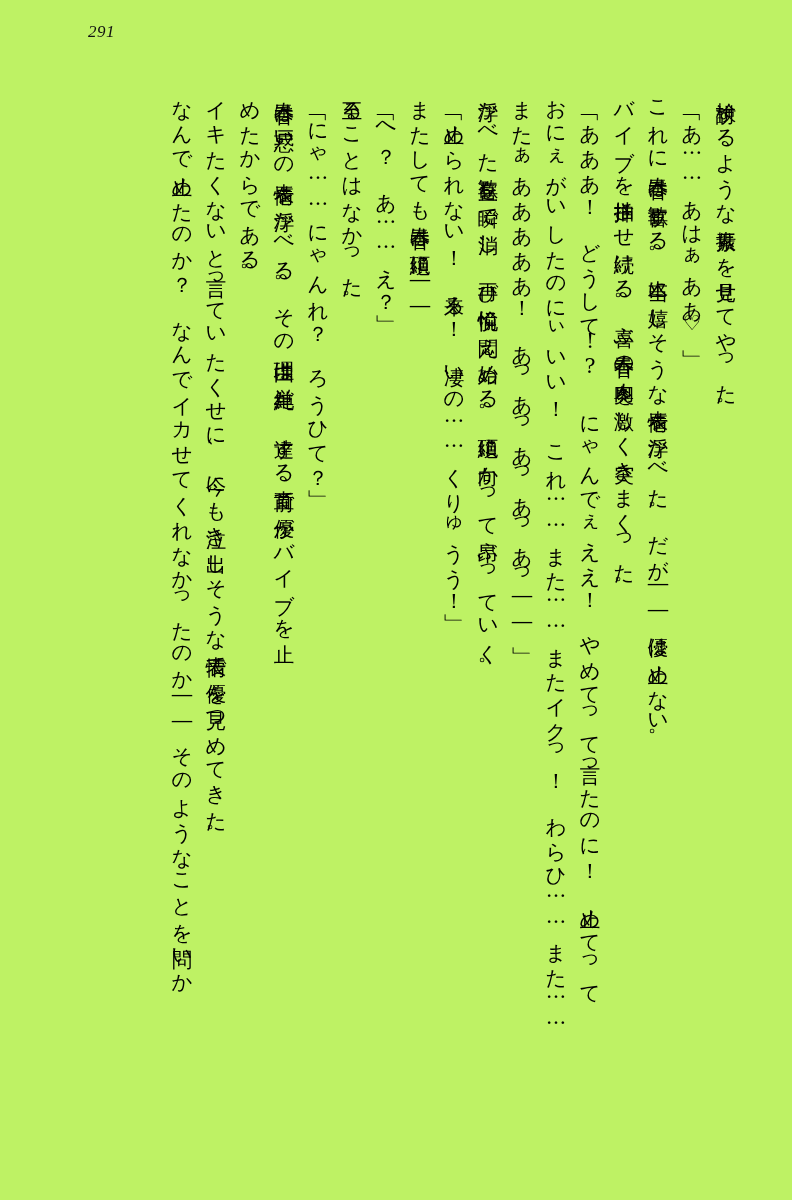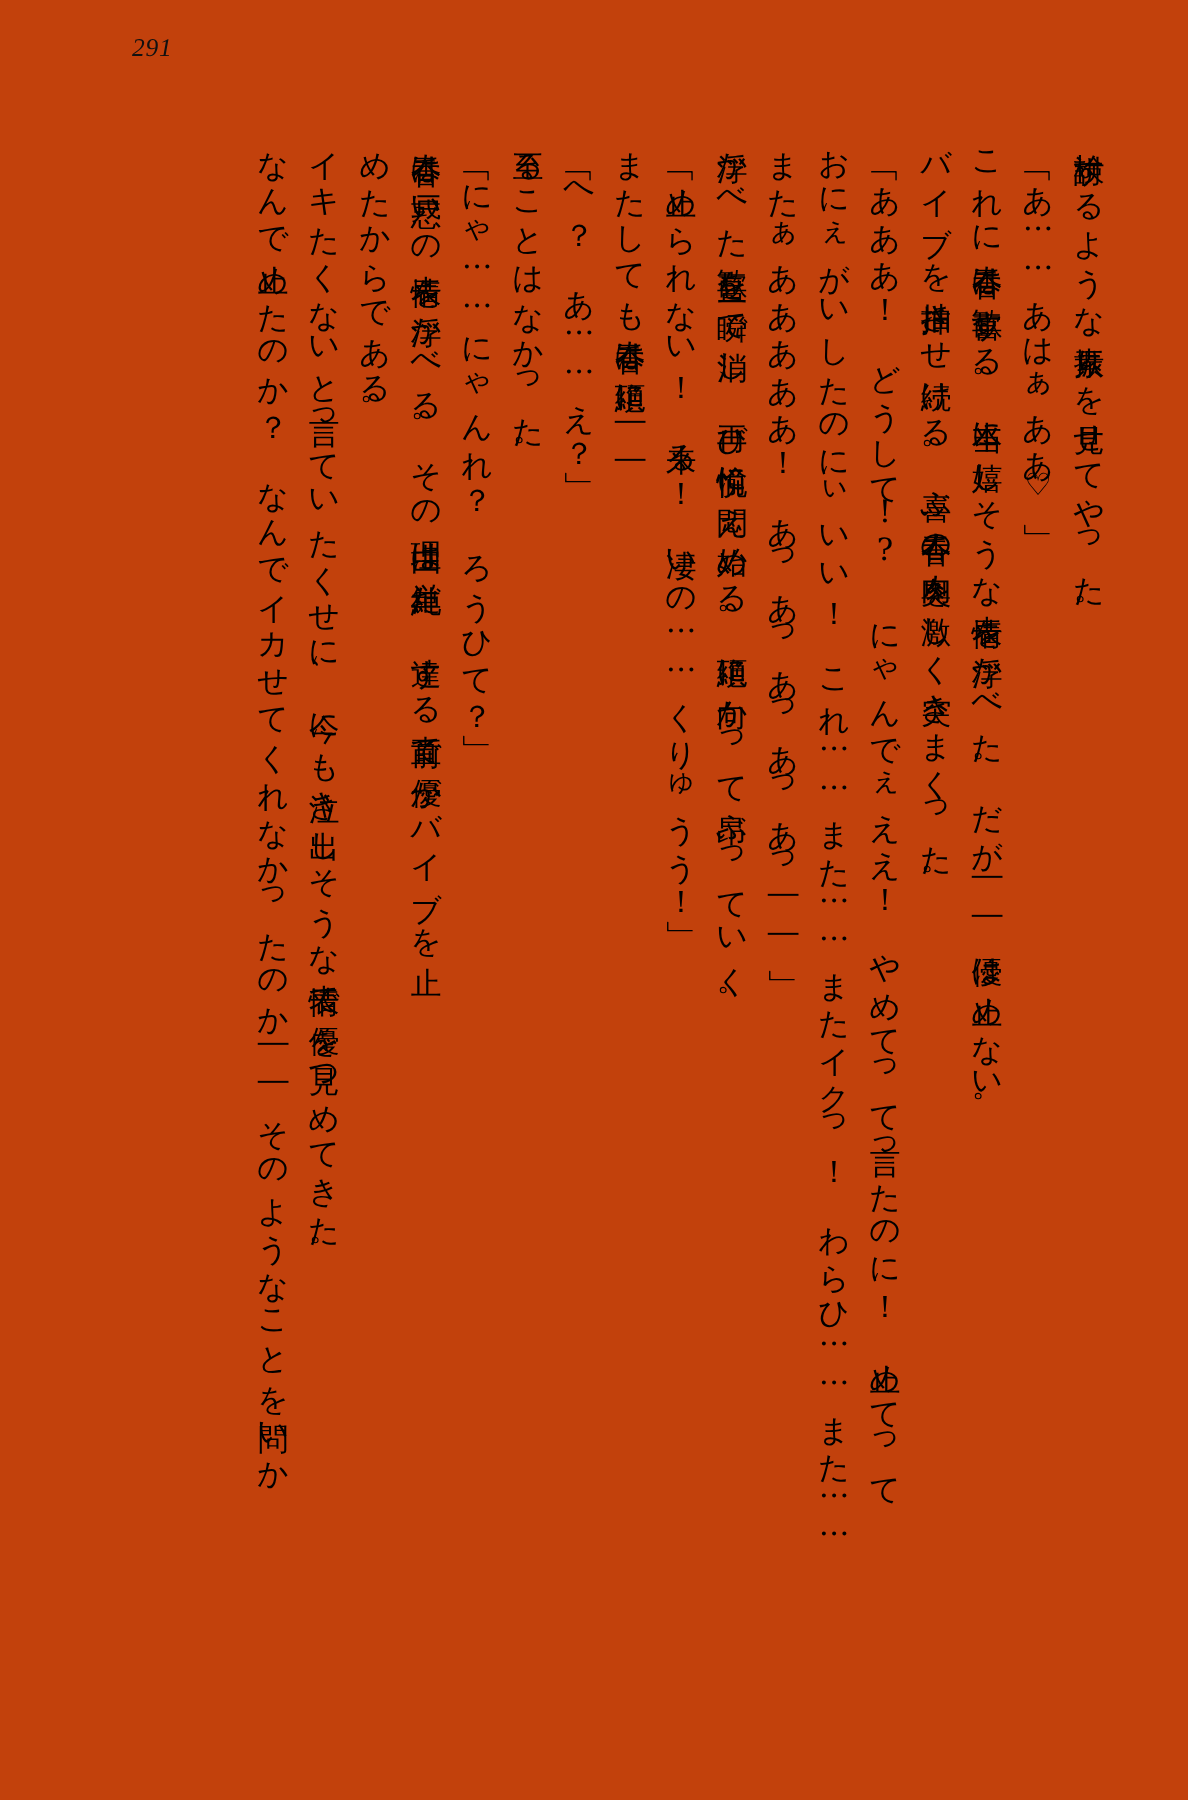--- a/index.html
+++ b/index.html
@@ -12,21 +12,21 @@
     height: 1200px;
     font-family: "Liberation Serif", "DejaVu Serif", serif;
     color: #000000;
     overflow: hidden;
   }
   .page {
     position: relative;
     width: 792px;
     height: 1200px;
     box-sizing: border-box;
-    background: #c2410c;
+    background: #bef264;
   }
   
   .page-number {
     position: absolute;
     top: 22px;
     left: 88px;
     font-family: "Liberation Serif", "DejaVu Serif", serif;
     font-size: 17px;
     font-style: italic;
     color: #111111;

